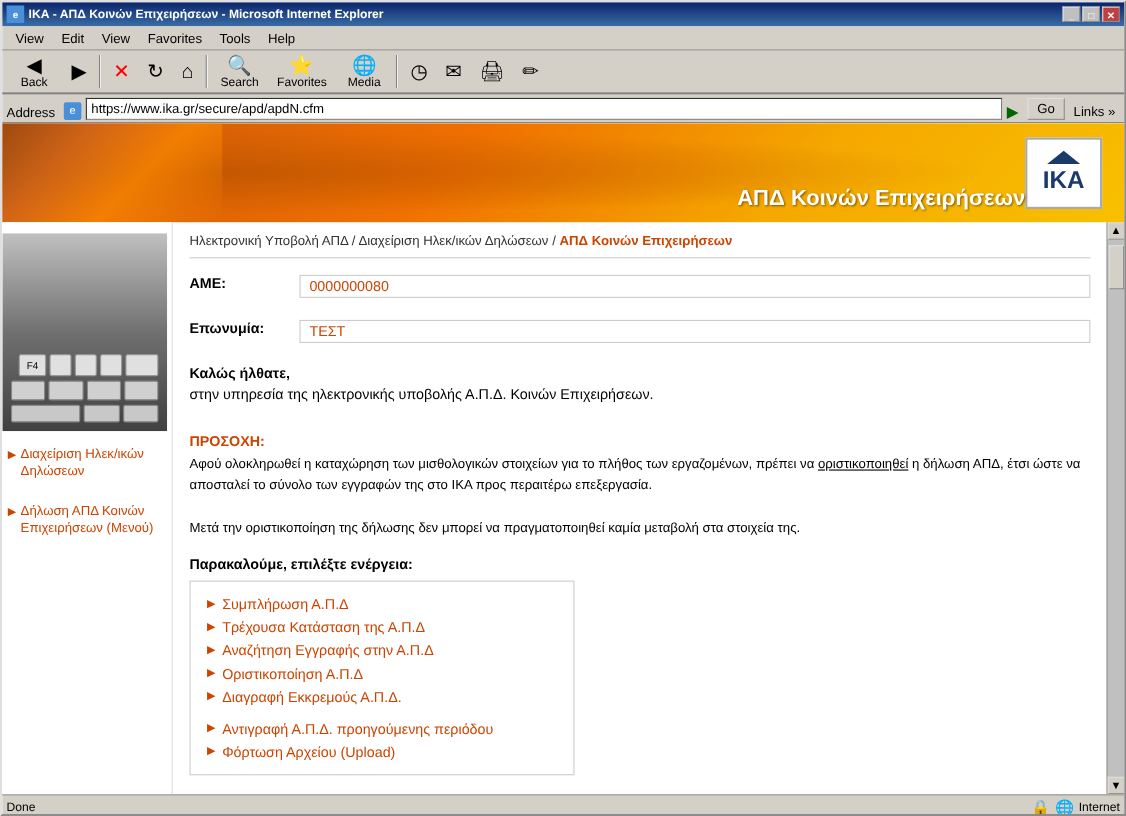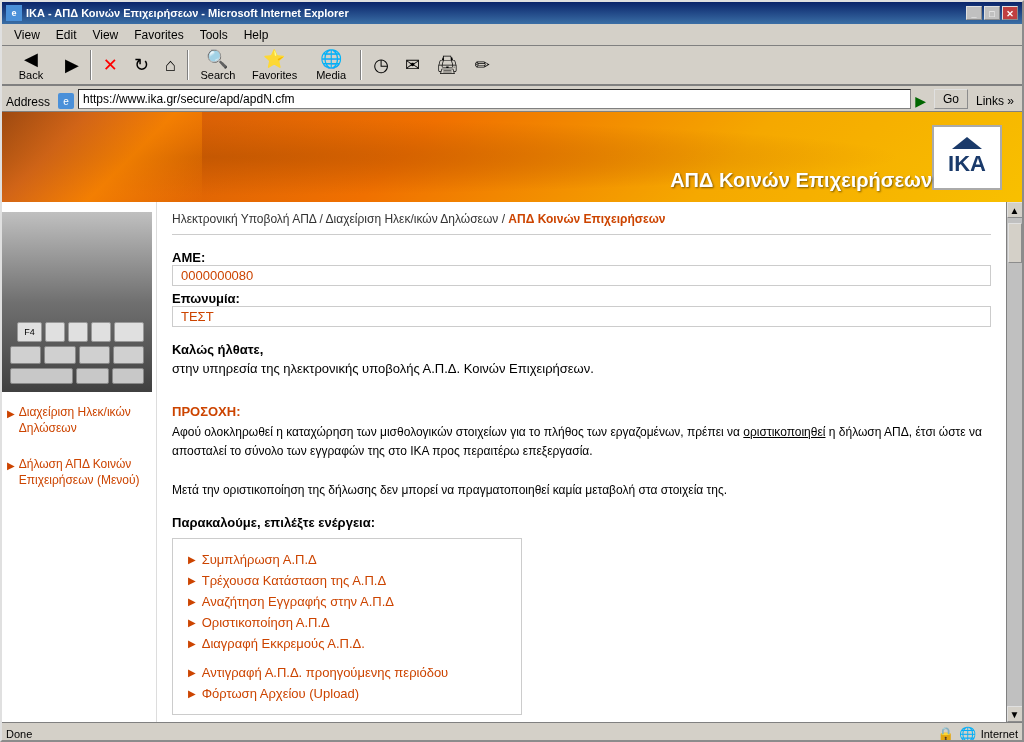--- a/index.html
+++ b/index.html
@@ -220,21 +220,21 @@
       color: #333;
       margin-bottom: 15px;
       border-bottom: 1px solid #ccc;
       padding-bottom: 8px;
     }
     .breadcrumb a { color: #333; text-decoration: none; }
     .breadcrumb .current { color: #cc4400; font-weight: bold; }
 
     
     .info-table { margin-bottom: 15px; width: 100%; }
-    .info-row { display: flex; margin-bottom: 5px; flex-direction: column; }
+    .info-row { display: flex; margin-bottom: 20px; }
     .info-label { font-weight: bold; font-size: 13px; width: 100px; }
     .info-value-box {
       flex: 1;
       border: 1px solid #ccc;
       padding: 2px 8px;
       color: #cc4400;
       font-size: 13px;
       background: #fff;
     }
 

